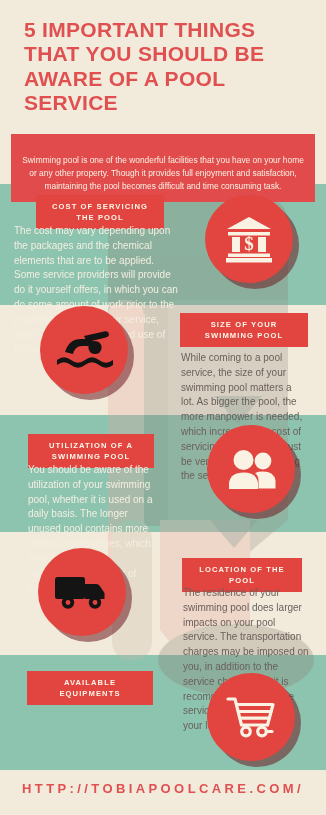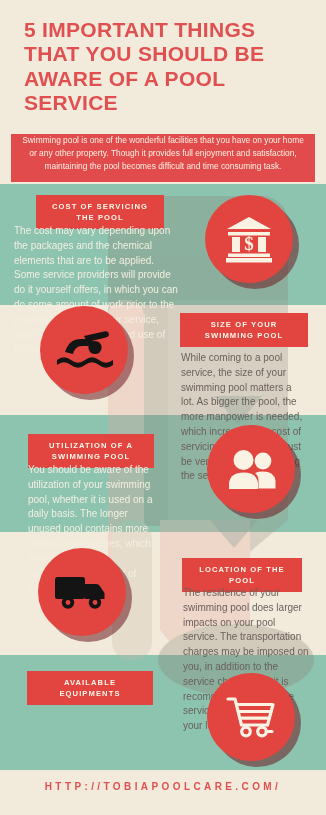--- a/index.html
+++ b/index.html
@@ -46,21 +46,21 @@
     letter-spacing: 0.3px;
     text-transform: uppercase;
   }
 
   
   .intro {
     position: absolute;
     left: 11px;
     top: 134px;
     width: 304px;
-    padding: 0 10px 10px 10px;
+    padding: 20px 10px 10px 10px;
     box-sizing: border-box;
     background: #E24B4B;
     color: #F7F1E4;
     font-size: 8.4px;
     line-height: 1.52;
     text-align: center;
   }
 
   
   .sec-heading {
@@ -115,21 +115,21 @@
   .icon-circle svg { display: block; }
 
   
   .footer-url {
     position: absolute;
     left: 0;
     top: 781px;
     width: 326px;
     text-align: center;
     color: #E05050;
-    font-size: 10px;
+    font-size: 13px;
     font-weight: bold;
     letter-spacing: 3.4px;
   }
 </style>
 </head>
 <body>
 
 <div id="infographic">
 
   <div class="band band-cream" style="top:0; height:134px;"></div>

